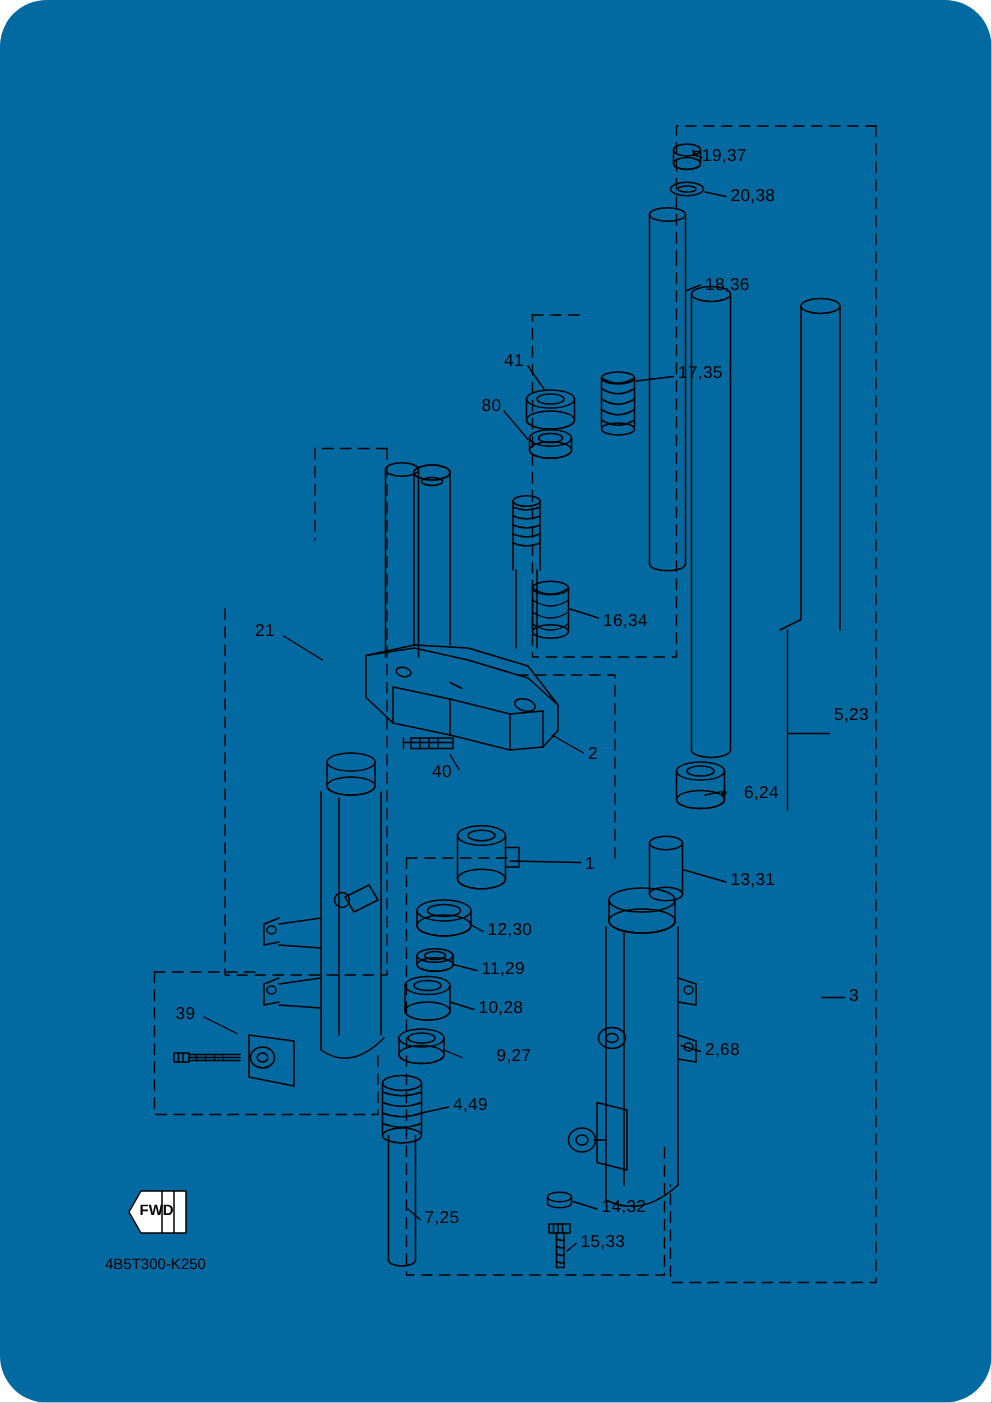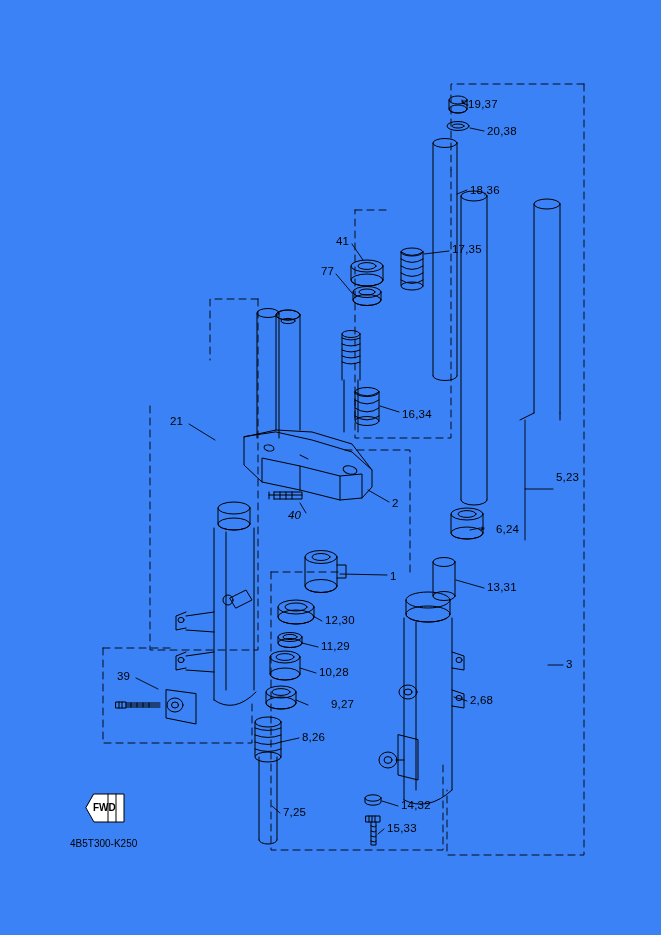--- a/index.html
+++ b/index.html
@@ -7,22 +7,23 @@
     padding: 0;
     background: #ffffff;
   }
   body {
     font-family: "Liberation Sans", sans-serif;
   }
   #page {
     position: relative;
     width: 661px;
     height: 935px;
-    background: #3b82f6;
+    background: #0369a1;
     overflow: hidden;
+    border-radius: 31px;
   }
   #diagram-svg {
     position: absolute;
     left: 0;
     top: 0;
     width: 661px;
     height: 935px;
   }
   .callout {
     position: absolute;
@@ -356,37 +357,37 @@
       </g>
 
     </g>
   </svg>
 
   <div class="callout" style="left:468px; top:98px;">19,37</div>
   <div class="callout" style="left:487px; top:125px;">20,38</div>
   <div class="callout" style="left:470px; top:184px;">18,36</div>
   <div class="callout" style="left:336px; top:235px;">41</div>
   <div class="callout" style="left:452px; top:243px;">17,35</div>
-  <div class="callout" style="left:321px; top:265px;">77</div>
+  <div class="callout" style="left:321px; top:265px;">80</div>
   <div class="callout" style="left:402px; top:408px;">16,34</div>
   <div class="callout" style="left:170px; top:415px;">21</div>
   <div class="callout" style="left:556px; top:471px;">5,23</div>
   <div class="callout" style="left:392px; top:497px;">2</div>
-  <div class="callout" style="left:288px; top:509px;font-style:italic;">40</div>
+  <div class="callout" style="left:288px; top:509px;">40</div>
   <div class="callout" style="left:484px; top:523px;padding-left:12px;">6,24</div>
   <div class="callout" style="left:390px; top:570px;">1</div>
   <div class="callout" style="left:487px; top:581px;text-align:center;">13,31</div>
   <div class="callout" style="left:325px; top:614px;">12,30</div>
   <div class="callout" style="left:321px; top:640px;">11,29</div>
   <div class="callout" style="left:117px; top:670px;">39</div>
   <div class="callout" style="left:566px; top:658px;">3</div>
   <div class="callout" style="left:319px; top:666px;">10,28</div>
   <div class="callout" style="left:311px; top:698px;margin-left:20px;">9,27</div>
   <div class="callout" style="left:470px; top:694px;">2,68</div>
-  <div class="callout" style="left:302px; top:731px;">8,26</div>
+  <div class="callout" style="left:302px; top:731px;">4,49</div>
   <div class="callout" style="left:283px; top:806px;">7,25</div>
   <div class="callout" style="left:401px; top:799px;">14,32</div>
   <div class="callout" style="left:387px; top:822px;">15,33</div>
 
   <div class="fwd-label" style="left:93px; top:802px;">FWD</div>
 
   <div class="partcode" style="left:70px; top:838px;">4B5T300-K250</div>
 
 </div>
 

